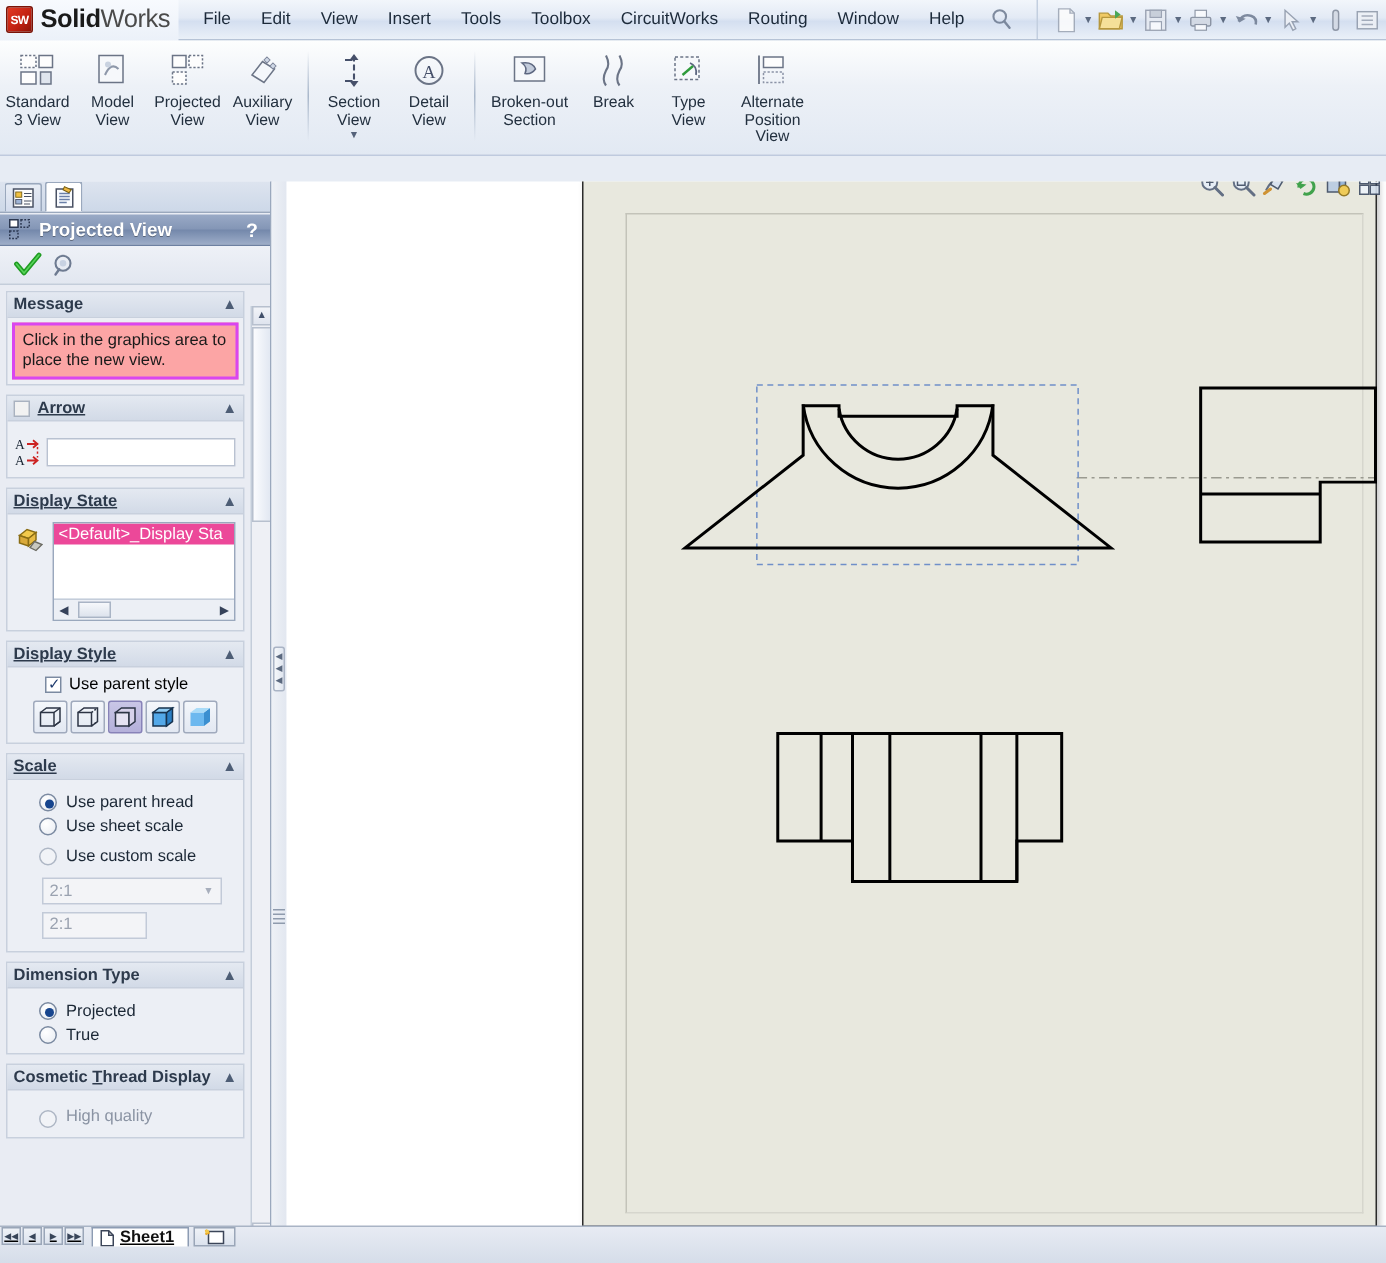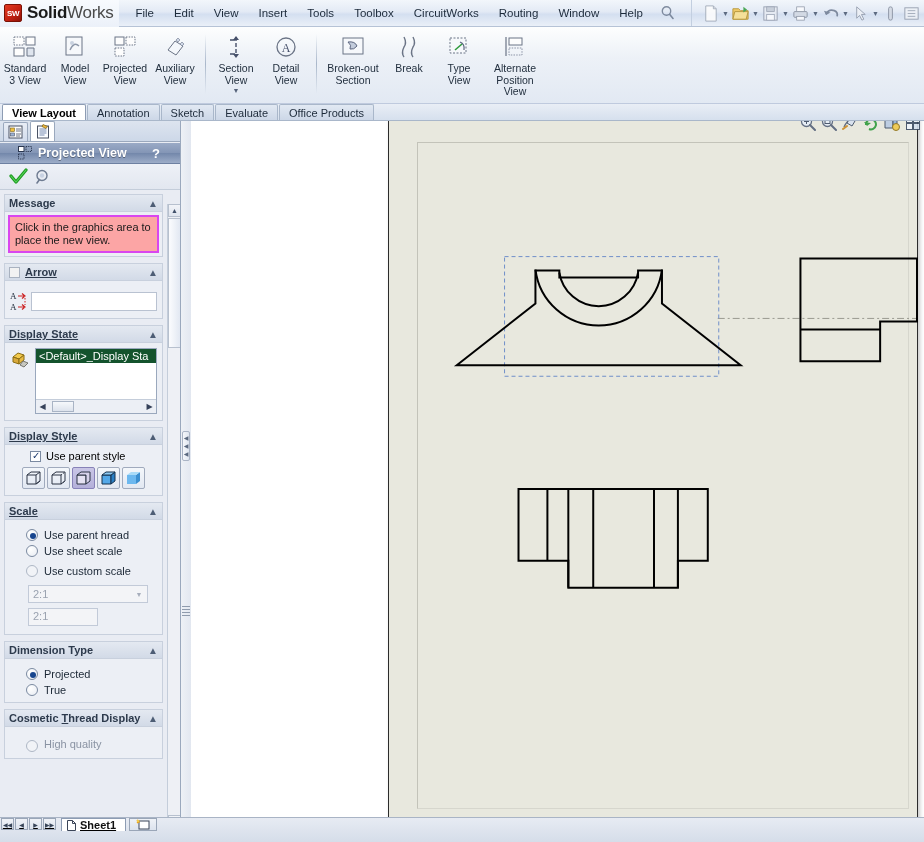--- a/index.html
+++ b/index.html
@@ -90,21 +90,21 @@
      border-bottom:1px solid #9aa8bd; }
   .pm-tab { width:25px; height:19px; margin-right:2px;
      border:1px solid #9aa8bd; border-bottom:none; border-radius:2px 2px 0 0;
      background: linear-gradient(to bottom,#e8edf5,#d3dced);
      display:flex; align-items:center; justify-content:center; cursor:default; }
   .pm-tab.active { background:#fff; height:20px; }
 
   .pm-title {
     height:21px; margin:1px 0 0 0;
     background: linear-gradient(to bottom,#9aaac6 0%,#8496b6 48%,#7488ab 52%,#9dadc8 100%);
-    display:flex; align-items:center; padding:0 18px;
+    display:flex; align-items:center; padding:0 6px;
     border-bottom:1px solid #6d80a1;
   }
   .pm-title-ico { width:14px; height:14px; margin-right:6px; }
   .pm-title-txt { flex:1; font-size:12.5px; font-weight:bold; color:#fff;
      text-shadow:0 1px 0 rgba(0,0,0,.35); }
   .pm-help { font-size:13px; font-weight:bold; color:#fff; padding-right:2px; cursor:default; }
 
   .pm-actions { height:26px; display:flex; align-items:center; padding-left:6px;
      background: linear-gradient(to bottom,#eef1f7,#e2e7f0); border-bottom:1px solid #c4cdda; }
   .pm-act { width:24px; height:22px; display:flex; align-items:center; justify-content:center; cursor:default; }
@@ -134,21 +134,21 @@
   .cbx.dim { background:#f2f2f2; border-color:#a9b2c0; }
 
   .arrow-row { display:flex; align-items:center; margin-top:4px; }
   .arrow-ico { width:18px; height:22px; margin-right:3px; }
   .arrow-input { flex:1; height:19px; border:1px solid #b9c2d1; background:#fff; }
 
   .ds-row { display:flex; align-items:flex-start; }
   .ds-ico { width:22px; height:22px; margin-right:3px; flex:none; }
   .listbox { flex:1; height:66px; border:1px solid #9aa8bd; background:#fff;
      position:relative; overflow:hidden; }
-  .lb-item { background:#14532d; color:#fff; font-size:11px; padding:1px 3px;
+  .lb-item { background:#ec4899; color:#fff; font-size:11px; padding:1px 3px;
      white-space:nowrap; overflow:hidden; }
   .lb-hscroll { position:absolute; left:0; right:0; bottom:0; height:14px;
      background:#eceff5; border-top:1px solid #c4cdda; display:flex; align-items:center; }
   .lb-ar { width:13px; height:13px; display:flex; align-items:center; justify-content:center;
      font-size:8px; color:#36425a; }
   .lb-thumb { width:22px; height:11px; background:linear-gradient(to bottom,#f6f8fb,#dde3ed);
      border:1px solid #a9b4c5; margin-left:3px; }
 
   .style-btns { display:flex; justify-content:center; margin-top:5px; gap:2px; }
   .style-btn { width:23px; height:22px; border:1px solid #a0aabd; border-radius:2px;
@@ -421,27 +421,20 @@
         <rect x="7" y="14" width="13" height="7" fill="none" stroke="#8b93a6" stroke-width="1" stroke-dasharray="1.5 1.2"></rect>
       </svg>
       <div class="rb-lbl">
         <div>Alternate</div>
           <div>Position</div>
           <div>View</div>
       </div>
     </div>
   </div>
 
-  <div class="tabstrip">
-    <div class="tab active">View Layout</div>
-    <div class="tab">Annotation</div>
-    <div class="tab">Sketch</div>
-    <div class="tab">Evaluate</div>
-    <div class="tab">Office Products</div>
-  </div>
 
   <div class="leftpanel">
 
     <div class="pm-tabs">
       <div class="pm-tab">
         <svg width="15" height="14" viewBox="0 0 15 14">
           <rect x="1" y="1" width="13" height="12" fill="#fdfdfd" stroke="#4a5264" stroke-width="1"></rect>
           <rect x="2.5" y="3" width="4" height="3.5" fill="#f0c040" stroke="#7a6214" stroke-width=".6"></rect>
           <rect x="2.5" y="8" width="4" height="3" fill="#9fb4d6" stroke="#4a5264" stroke-width=".6"></rect>
           <path d="M8 4 h5 M8 6 h5 M8 9 h5 M8 11 h4" stroke="#4a5264" stroke-width=".8"></path>

